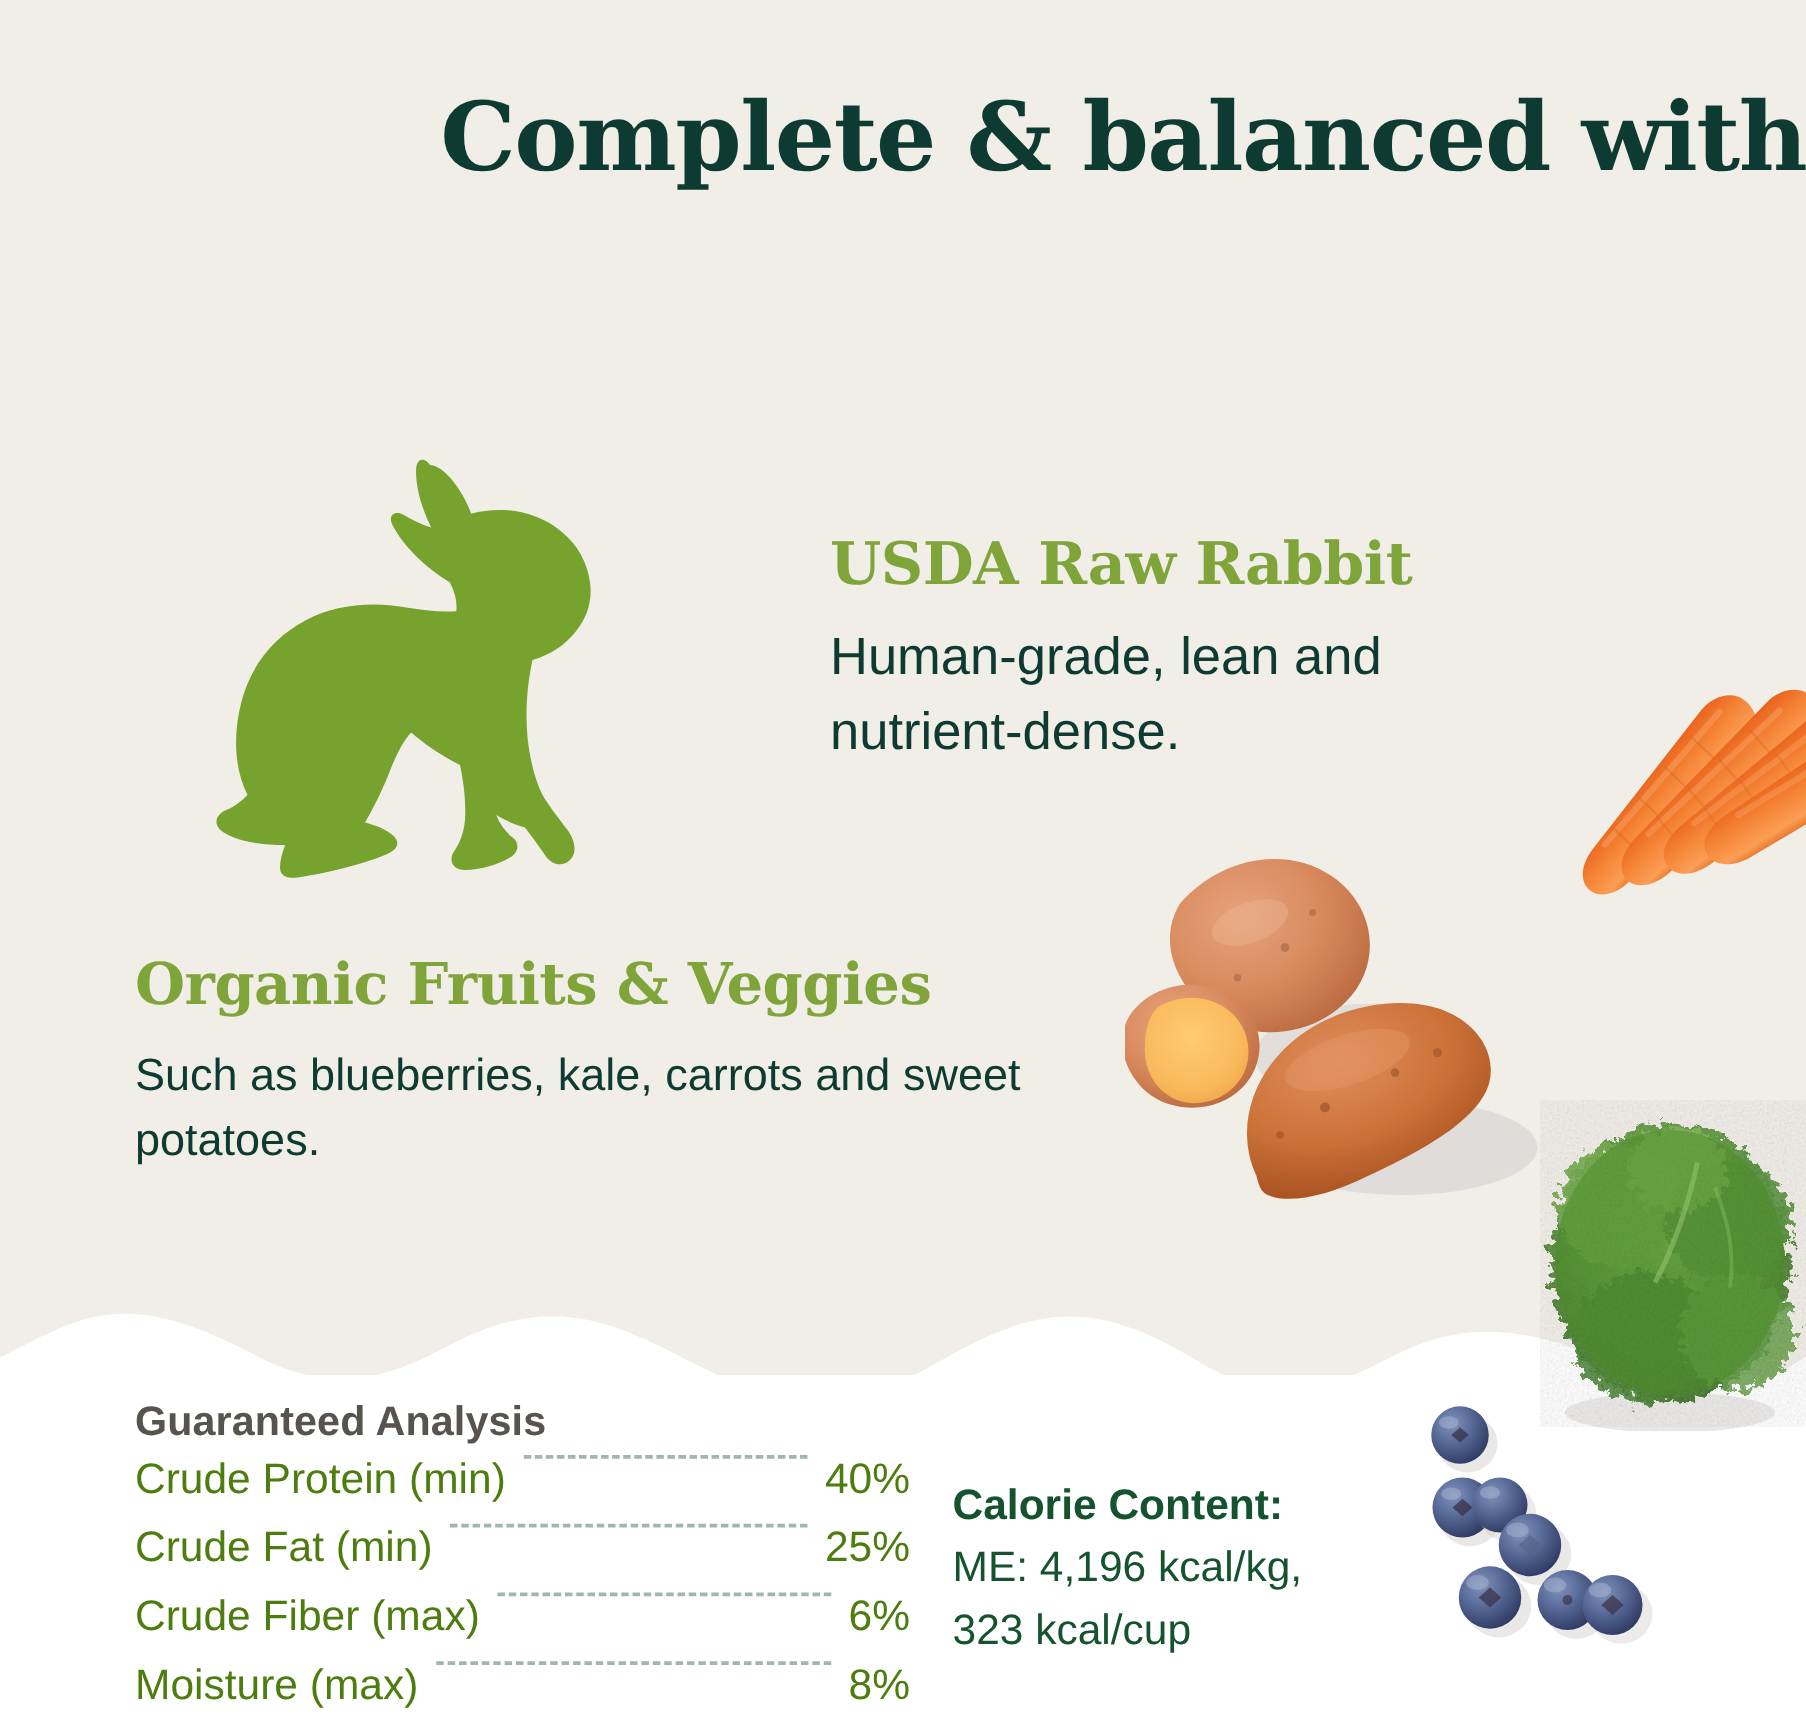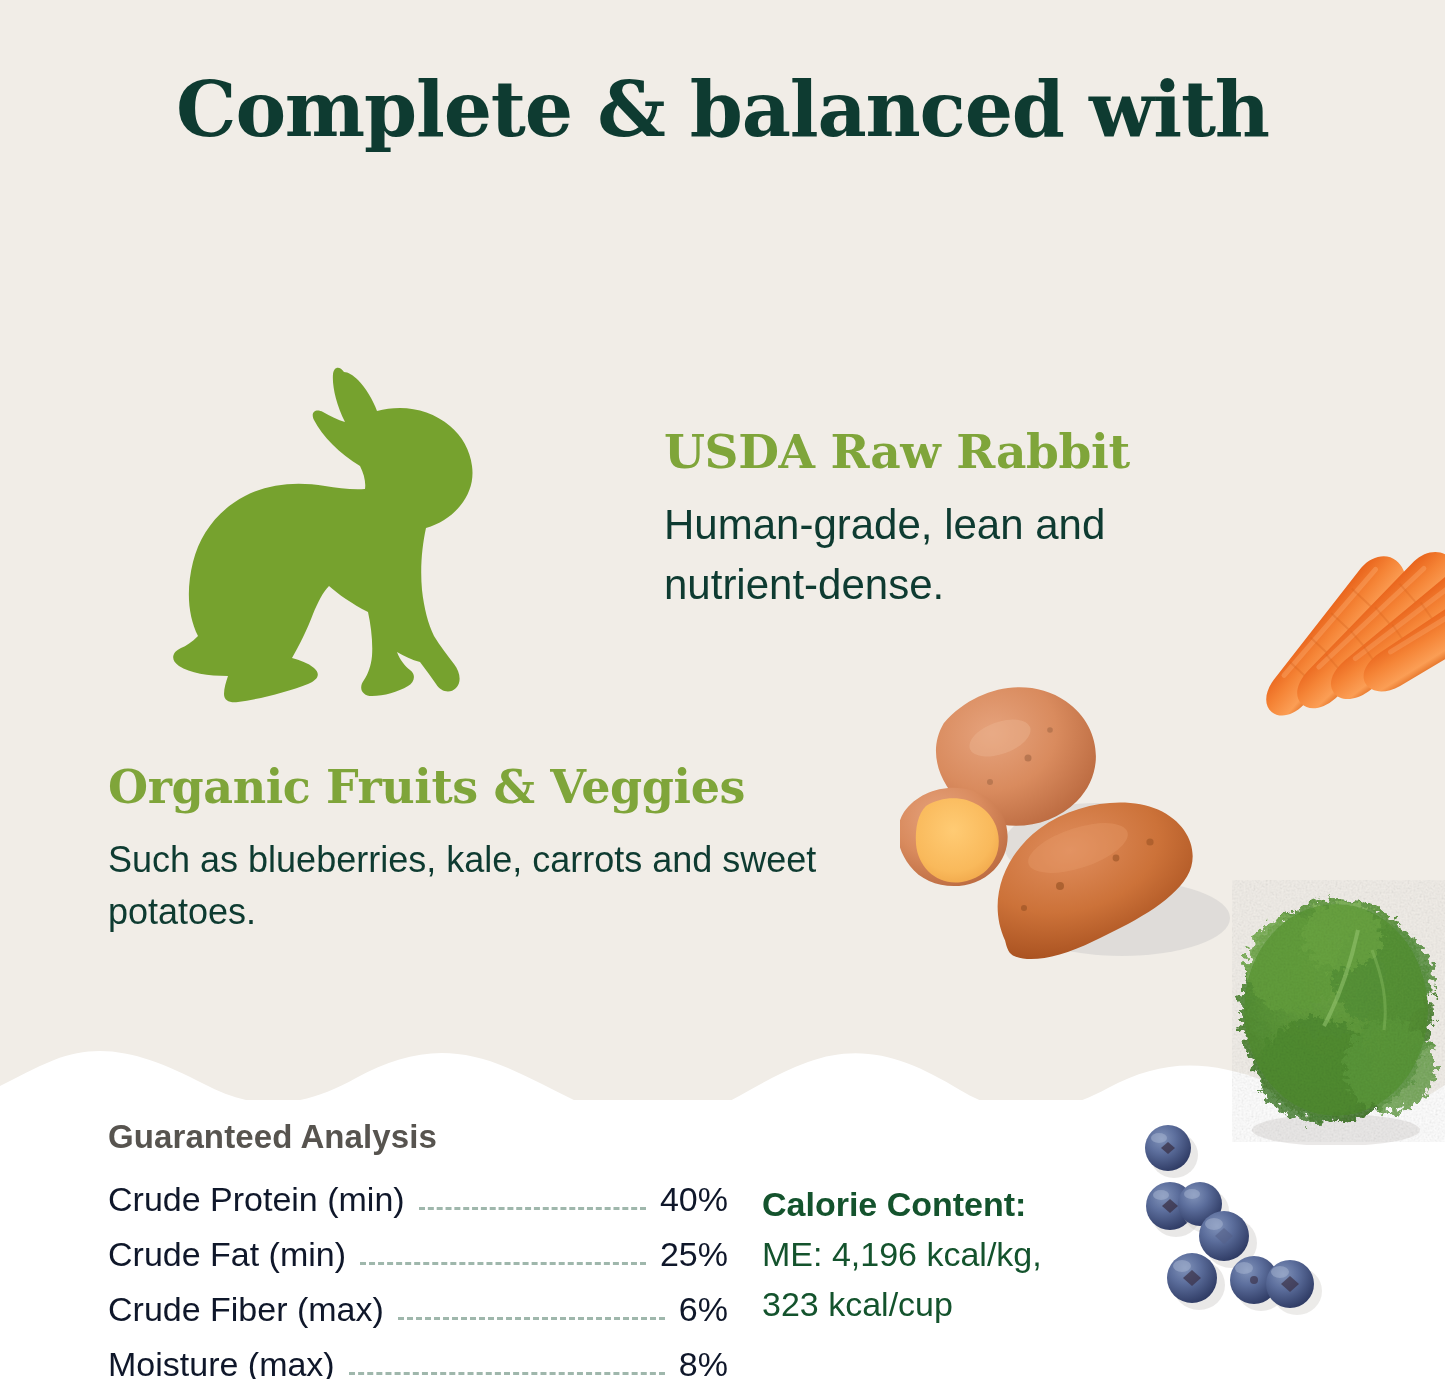--- a/index.html
+++ b/index.html
@@ -28,21 +28,21 @@
     height: 1100px;
     z-index: 1;
   }
   #beige-panel svg { display:block; width:100%; height:100%; }
 
   
   #headline {
     position: absolute;
     left: 0; top: 72px;
     width: 1445px;
-    text-align: center;
+    text-align: right;
     z-index: 6;
     font-family: "DejaVu Serif", "Liberation Serif", serif;
     font-weight: 700;
     font-size: 76px;
     line-height: 1.0;
     letter-spacing: -1.2px;
     color: #0E3B31;
   }
 
   
@@ -118,23 +118,23 @@
   }
   #analysis-title {
     font-size: 33px;
     font-weight: 700;
     color: #57544F;
     letter-spacing: 0.1px;
     margin-bottom: 8px;
   }
   .ga-row {
     display: flex;
-    align-items: flex-end;
+    align-items: flex-start;
     font-size: 34px;
-    color: #0f172a;
+    color: #4d7c0f;
     height: 55px;
   }
   .ga-label { white-space: nowrap; }
   .ga-leader {
     flex: 1 1 auto;
     margin: 0 14px 9px 14px;
     height: 0;
     border-bottom: 3px dashed #9FB7AC;
     min-width: 40px;
   }

